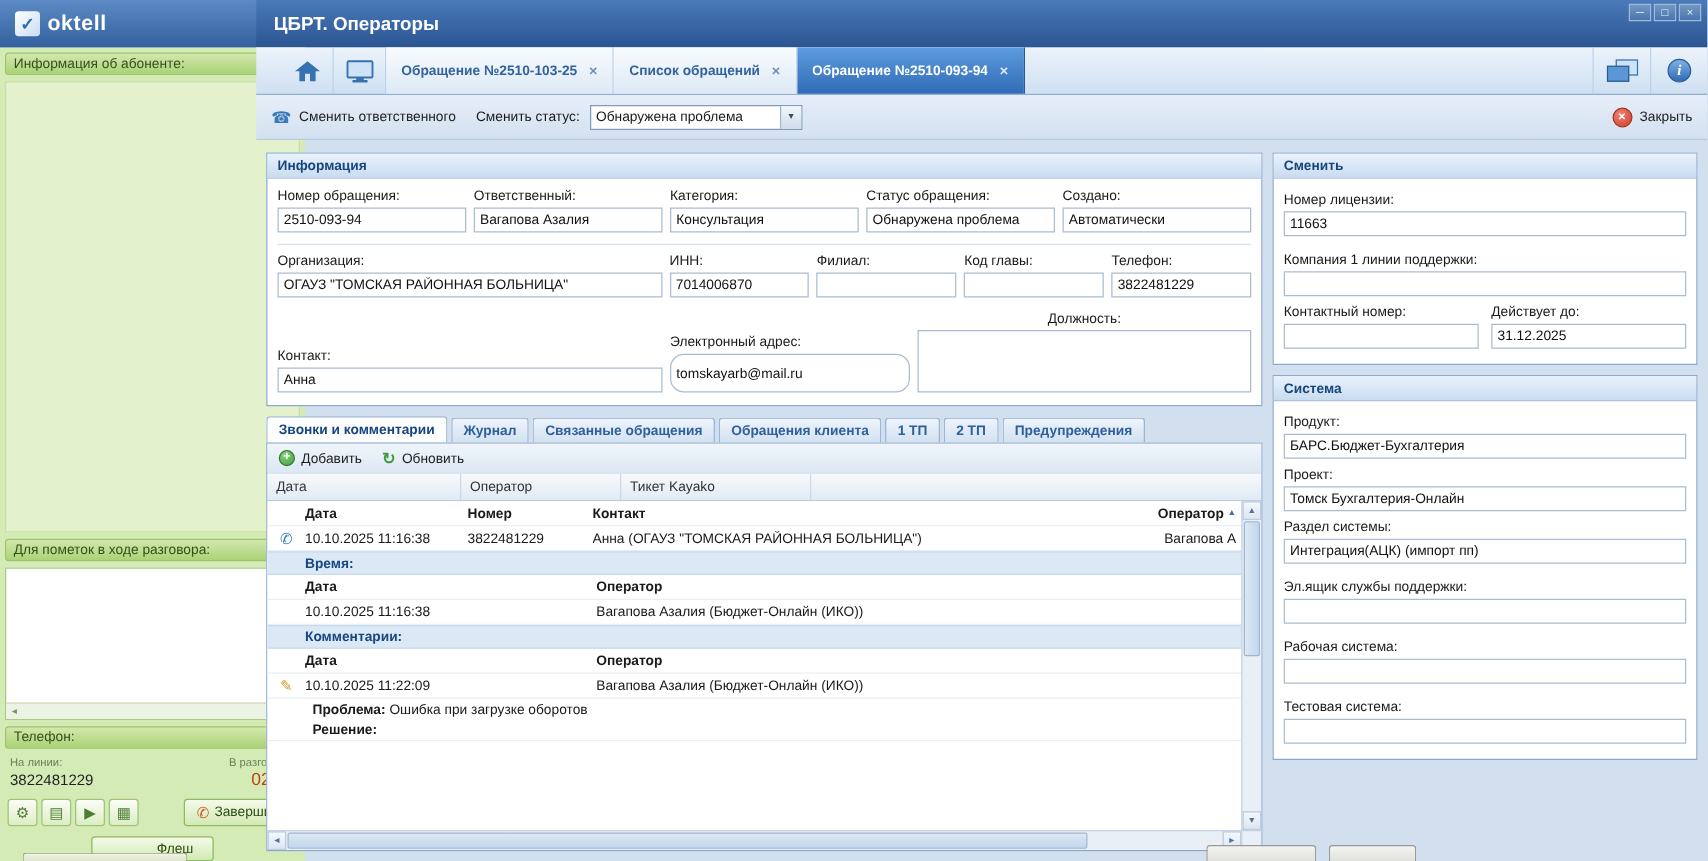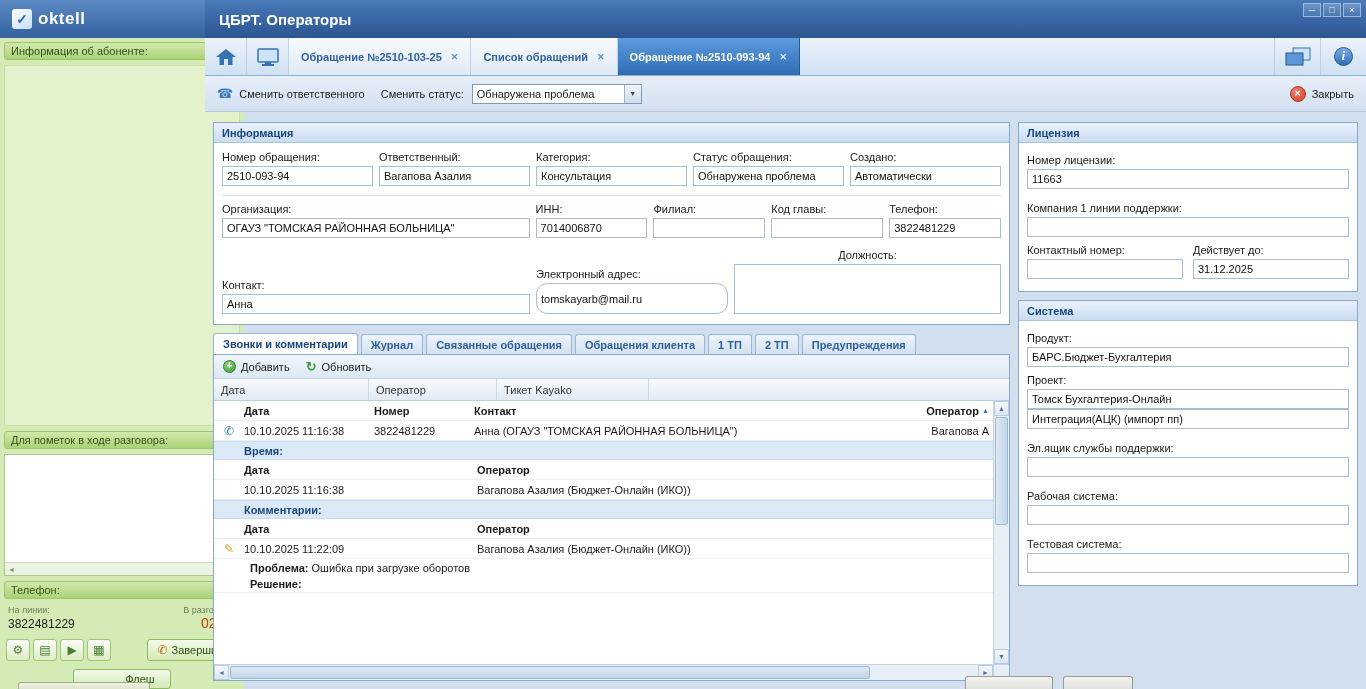--- a/index.html
+++ b/index.html
@@ -31,21 +31,21 @@
   .timer-value { font-size:14px; color:#c2410c; }
   .call-btns { flex:none; display:flex; gap:3px; padding:3px 2px 0; align-items:center; }
   .mini-btn { width:24px; height:22px; background:linear-gradient(#fbfdf7,#dcedc4); border:1px solid #9fc478; border-radius:3px; font-size:12px; color:#4c7d33; display:flex; align-items:center; justify-content:center; }
   .end-btn { margin-left:auto; height:22px; padding:0 9px; background:linear-gradient(#f4fbea,#d3e9b4); border:1px solid #8fba62; border-radius:3px; display:flex; align-items:center; gap:4px; color:#2e4d12; }
   .end-icon { color:#cc5a1e; font-size:12px; }
   .flash-btn { flex:none; width:98px; height:20px; margin:3px auto 0; background:linear-gradient(#f4fbea,#d3e9b4); border:1px solid #8fba62; border-radius:3px; text-align:center; line-height:18px; color:#2e4d12;padding-left:36px; }
   .pbtn-left { position:absolute; left:18px; bottom:0; width:132px; height:7px; background:linear-gradient(#f0f4e6,#dde5cc); border:1px solid #9fae8a; border-bottom:none; border-radius:3px 3px 0 0; }
 
   
   .main { position:absolute; left:205px; top:38px; right:0; bottom:0; display:flex; flex-direction:column; }
-  .tabbar { height:38px; flex:none; background:linear-gradient(#ecf3fb,#cfe0f2); border-bottom:1px solid #8fb0d4; display:flex; align-items:stretch; }
+  .tabbar { height:38px; flex:none; background:linear-gradient(#ecf3fb,#cfe0f2); border-bottom:1px solid #8fb0d4; display:flex; align-items:stretch;padding-left:20px; }
   .icon-tab-btn { width:42px; display:flex; align-items:center; justify-content:center; border-right:1px solid #bdd2e8; }
   .tab { display:flex; align-items:center; gap:9px; padding:0 12px; border-right:1px solid #bdd2e8; color:#33629c; font-weight:bold; background:linear-gradient(#f8fbfe,#dde9f5); }
   .tab.active { background:linear-gradient(#5d9be0,#2f6cb4); color:#fff; border-right-color:#27598f; }
   .close-x { font-size:9px; font-weight:bold; color:#6f8db0; }
   .tab.active .close-x { color:#e2edf9; }
   .tabbar-spacer { flex:1; }
   .tb-right { width:46px; display:flex; align-items:center; justify-content:center; border-left:1px solid #bdd2e8; }
   .info-circle { width:19px; height:19px; border-radius:50%; background:linear-gradient(#7fb0e6,#2f6cb4); border:1px solid #27598f; color:#fff; font-weight:bold; font-style:italic; font-family:"Liberation Serif",serif; font-size:12px; display:flex; align-items:center; justify-content:center; }
 
   .toolbar { height:36px; flex:none; background:linear-gradient(#e6eef8,#d4e1f1); border-bottom:1px solid #b6c9e0; display:flex; align-items:center; gap:8px; padding:0 12px; }
@@ -423,21 +423,21 @@
           <span class="hfill"></span>
           <span class="harrow">►</span>
           <span class="hcorner"></span>
         </div>
       </div>
     </div>
 
     <div class="right-col">
 
       <div class="panel">
-        <div class="panel-header">Лицензия</div>
+        <div class="panel-header">Сменить</div>
         <div class="side-body">
           <label>Номер лицензии:</label>
           <input class="fld" readonly="" value="11663" style="">
           <label class="gap-top">Компания 1 линии поддержки:</label>
           <input class="fld" readonly="" value="" style="">
           <div class="half-row">
             <div class="half">
               <label>Контактный номер:</label>
               <input class="fld" readonly="" value="" style="">
             </div>
@@ -449,20 +449,21 @@
         </div>
       </div>
 
       <div class="panel">
         <div class="panel-header">Система</div>
         <div class="side-body">
           <label>Продукт:</label>
           <input class="fld" readonly="" value="БАРС.Бюджет-Бухгалтерия" style="">
           <label>Проект:</label>
           <input class="fld" readonly="" value="Томск Бухгалтерия-Онлайн" style="">
+          <label>Раздел системы:</label>
           <input class="fld" readonly="" value="Интеграция(АЦК) (импорт пп)" style="">
           <label class="gap-top">Эл.ящик службы поддержки:</label>
           <input class="fld" readonly="" value="" style="">
           <label class="gap-top">Рабочая система:</label>
           <input class="fld" readonly="" value="" style="">
           <label class="gap-top">Тестовая система:</label>
           <input class="fld" readonly="" value="" style="">
         </div>
       </div>
     </div>

